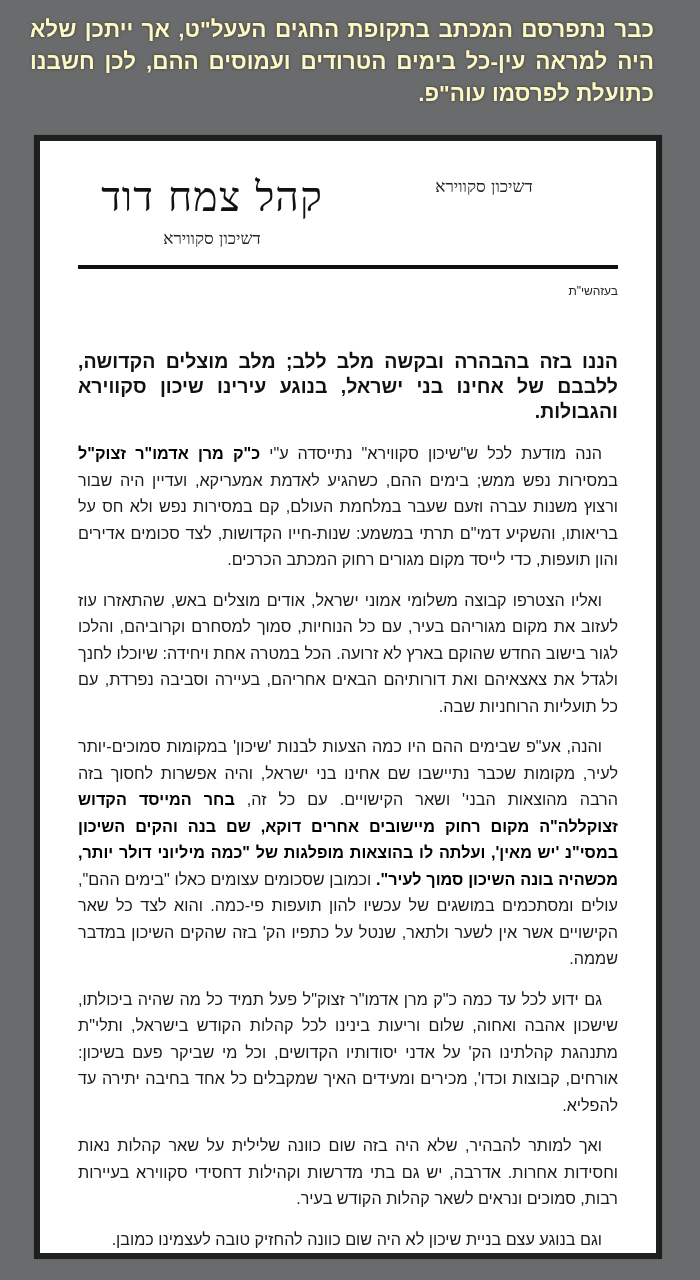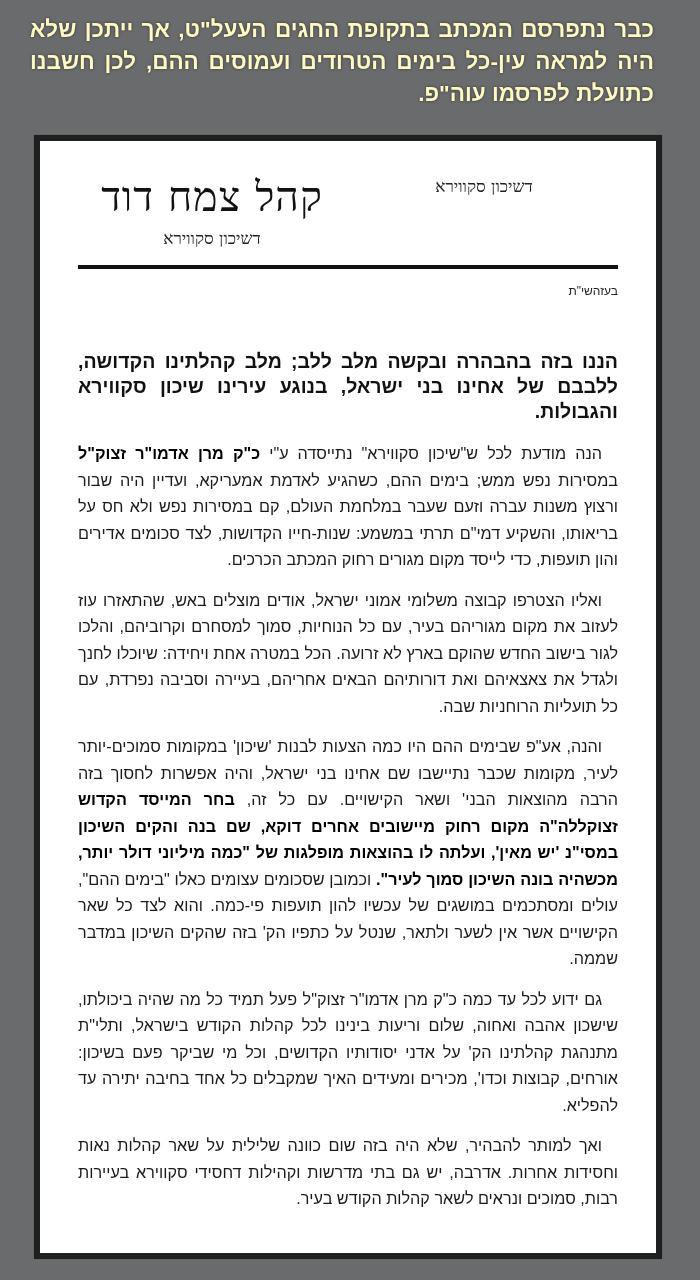--- a/index.html
+++ b/index.html
@@ -112,21 +112,21 @@
       <div class="org-name">קהל צמח דוד</div>
       <div class="org-sub">דשיכון סקווירא</div>
     </div>
   </div>
 
   <div class="rule"></div>
 
   <div class="bsd">בעזהשי"ת</div>
 
   <div class="body">
-    <p class="lead">הננו בזה בהבהרה ובקשה מלב ללב; מלב קהלתינו הקדושה, ללבבם של אחינו בני ישראל, בנוגע עירינו שיכון סקווירא והגבולות.</p>
+    <p class="lead">הננו בזה בהבהרה ובקשה מלב ללב; מלב מוצלים הקדושה, ללבבם של אחינו בני ישראל, בנוגע עירינו שיכון סקווירא והגבולות.</p>
 
     <p class="para">
       <span>הנה מודעת לכל ש"שיכון סקווירא" נתייסדה ע"י </span><b>כ"ק מרן אדמו"ר זצוק"ל</b><span> במסירות נפש ממש; בימים ההם, כשהגיע לאדמת אמעריקא, ועדיין היה שבור ורצוץ משנות עברה וזעם שעבר במלחמת העולם, קם במסירות נפש ולא חס על בריאותו, והשקיע דמי"ם תרתי במשמע: שנות-חייו הקדושות, לצד סכומים אדירים והון תועפות, כדי לייסד מקום מגורים רחוק המכתב הכרכים.</span>
     </p>
 
     <p class="para">
       <span>ואליו הצטרפו קבוצה משלומי אמוני ישראל, אודים מוצלים באש, שהתאזרו עוז לעזוב את מקום מגוריהם בעיר, עם כל הנוחיות, סמוך למסחרם וקרוביהם, והלכו לגור בישוב החדש שהוקם בארץ לא זרועה. הכל במטרה אחת ויחידה: שיוכלו לחנך ולגדל את צאצאיהם ואת דורותיהם הבאים אחריהם, בעיירה וסביבה נפרדת, עם כל תועליות הרוחניות שבה.</span>
     </p>
 
     <p class="para">
@@ -134,14 +134,17 @@
     </p>
 
     <p class="para">
       <span>גם ידוע לכל עד כמה כ"ק מרן אדמו"ר זצוק"ל פעל תמיד כל מה שהיה ביכולתו, שישכון אהבה ואחוה, שלום וריעות בינינו לכל קהלות הקודש בישראל, ותלי"ת מתנהגת קהלתינו הק' על אדני יסודותיו הקדושים, וכל מי שביקר פעם בשיכון: אורחים, קבוצות וכדו', מכירים ומעידים האיך שמקבלים כל אחד בחיבה יתירה עד להפליא.</span>
     </p>
 
     <p class="para">
       <span>ואך למותר להבהיר, שלא היה בזה שום כוונה שלילית על שאר קהלות נאות וחסידות אחרות. אדרבה, יש גם בתי מדרשות וקהילות דחסידי סקווירא בעיירות רבות, סמוכים ונראים לשאר קהלות הקודש בעיר.</span>
     </p>
 
+    <p class="para last">
+      <span>וגם בנוגע עצם בניית שיכון לא היה שום כוונה להחזיק טובה לעצמינו כמובן.</span>
+    </p>
   </div>
 </div>
 
 </body></html>

